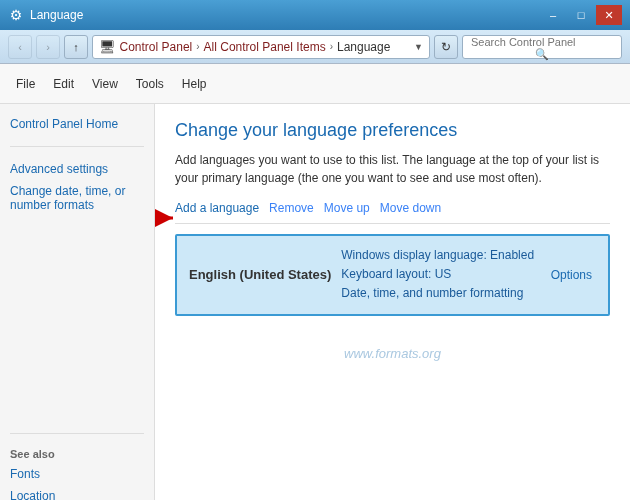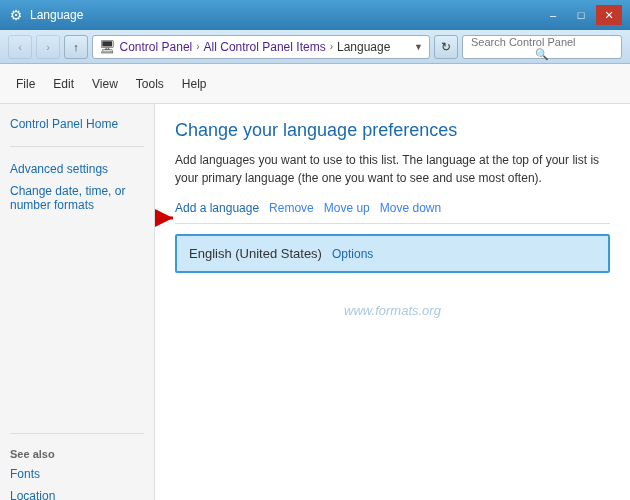--- a/index.html
+++ b/index.html
@@ -90,21 +90,21 @@
       border-radius: 3px;
       background: #fff;
       display: flex;
       align-items: center;
       padding: 0 6px;
       gap: 4px;
       font-size: 12px;
       color: #333;
     }
     .breadcrumb-item {
-      color: #4c1d95;
+      color: #7f1d1d;
       cursor: pointer;
     }
     .breadcrumb-sep { color: #666; font-size: 10px; }
     .breadcrumb-current { color: #333; }
     .breadcrumb-dropdown {
       margin-left: auto;
       font-size: 9px;
       color: #555;
       cursor: pointer;
     }
@@ -254,21 +254,21 @@
       align-items: center;
       padding: 10px 12px;
       gap: 10px;
       background: #cde8f8;
     }
     .lang-name {
       min-width: 110px;
       font-size: 13px;
       color: #333;
       text-align: center;
-      font-weight: 400;
+      font-weight: 700;
     }
     .lang-info {
       flex: 1;
     }
     .lang-info-line {
       font-size: 12px;
       color: #1a5a99;
       display: block;
       line-height: 1.6;
     }
@@ -371,20 +371,25 @@
         <button class="lang-toolbar-btn">Add a language</button>
         <button class="lang-toolbar-btn disabled">Remove</button>
         <button class="lang-toolbar-btn disabled">Move up</button>
         <button class="lang-toolbar-btn disabled">Move down</button>
       </div>
     </div>
 
     <div class="lang-list">
       <div class="lang-item">
         <div class="lang-name">English (United States)</div>
+        <div class="lang-info">
+          <span class="lang-info-line">Windows display language: Enabled</span>
+          <span class="lang-info-line">Keyboard layout: US</span>
+          <span class="lang-info-line">Date, time, and number formatting</span>
+        </div>
         <span class="lang-options">Options</span>
       </div>
     </div>
 
     <div class="watermark">www.formats.org</div>
   </div>
 
 </div>
 
 </body></html>

